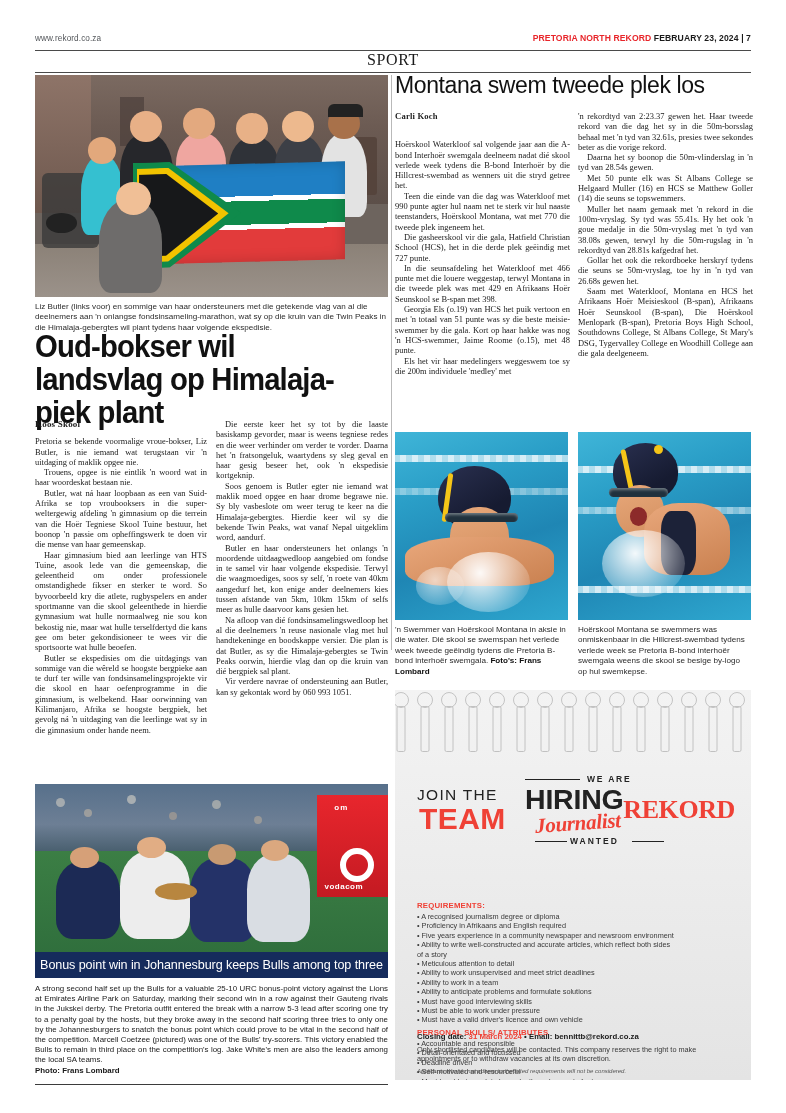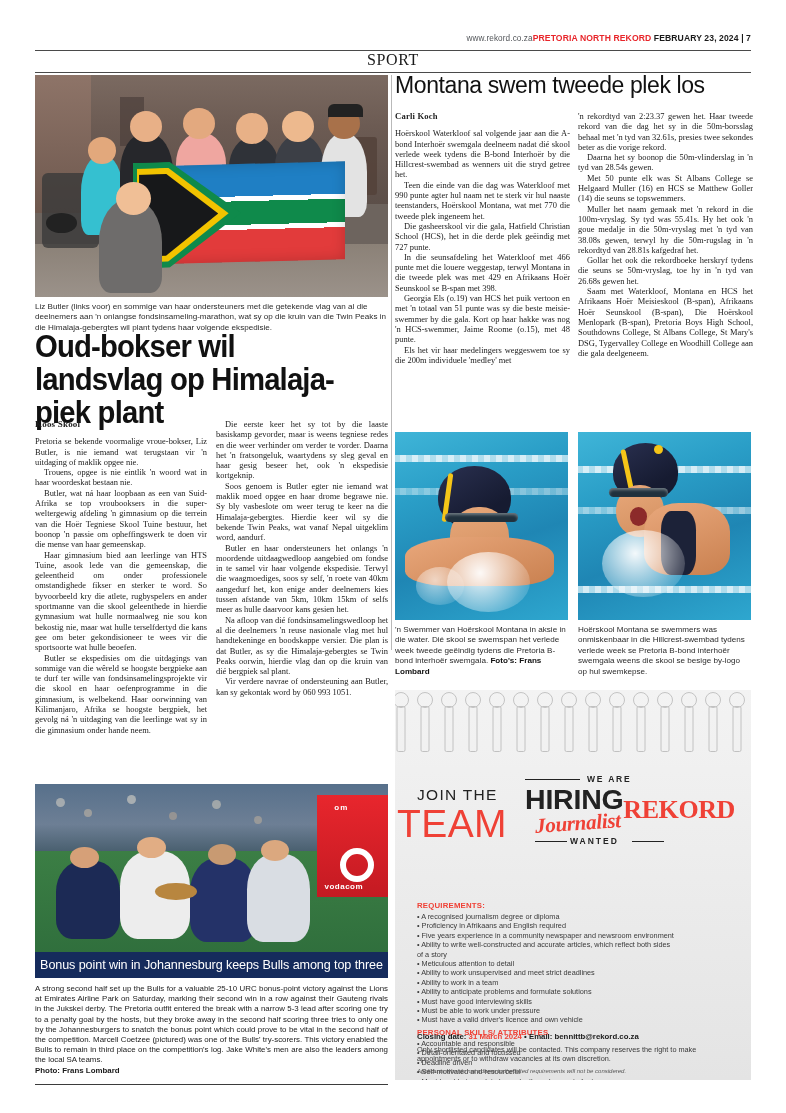--- a/index.html
+++ b/index.html
@@ -7,21 +7,21 @@
     width: 786px; height: 1113px;
     background: #ffffff;
     font-family: "Liberation Sans", sans-serif;
     overflow: hidden;
   }
   .page { position: relative; width: 786px; height: 1113px; background:#fff; }
 
   
   .masthead {
     position:absolute; left:35px; top:28px; width:716px; height:20px;
-    display:flex; align-items:center; justify-content:flex-end;
+    display:flex; align-items:center; justify-content:space-between;
   }
   .mast-url { font-size:8.2px; color:#53565a; letter-spacing:.1px; }
   .mast-right { font-size:8.6px; color:#1a1a1a; font-weight:bold; letter-spacing:.1px; white-space:nowrap; }
   .mast-red { color:#e8252a; }
   .rule-top { position:absolute; left:35px; top:50px; width:716px; height:1.3px; background:#4a4a4a; }
   .section-title {
     position:absolute; left:0; top:51px; width:786px; text-align:center;
     font-family:"Liberation Serif", serif; font-size:16px; color:#1a1a1a; letter-spacing:.6px;
   }
   .rule-under { position:absolute; left:35px; top:72px; width:716px; height:1.3px; background:#4a4a4a; }
@@ -157,22 +157,22 @@
   .mic { position:absolute; top:2px; }
   .mic .stick { position:absolute; left:50%; transform:translateX(-50%); top:14px;
     width:9px; height:46px; border:1.1px solid #555; border-radius:2px; background:transparent; }
   .mic .ball { position:absolute; left:50%; transform:translateX(-50%); top:0;
     width:16px; height:16px; border:1.1px solid #555; border-radius:50%; }
   .ad-join {
     position:absolute; left:22px; top:96px; font-size:15.5px; color:#222;
     letter-spacing:1.3px; font-weight:normal;
   }
   .ad-team {
-    position:absolute; left:2px; top:112px; font-size:39px; color:#ef4136;
-    font-weight:normal; letter-spacing:.4px;
+    position:absolute; left:24px; top:112px; font-size:30px; color:#ef4136;
+    font-weight:bold; letter-spacing:.4px;
   }
   .ad-weare { position:absolute; left:192px; top:84px; font-size:8.5px; color:#222; letter-spacing:1.8px; font-weight:bold; }
   .ad-hiring { position:absolute; left:130px; top:93px; font-size:28.5px; color:#222; font-weight:bold; letter-spacing:-.2px; }
   .ad-journalist {
     position:absolute; left:140px; top:121px; font-size:21px; color:#ef4136;
     font-family:"Liberation Serif", serif; font-style:italic; font-weight:bold;
     transform:rotate(-4deg); letter-spacing:-.3px;
   }
   .ad-wanted { position:absolute; left:175px; top:146px; font-size:8.5px; color:#222; letter-spacing:2px; font-weight:bold; }
   .ad-line { position:absolute; background:#222; height:1.3px; }
@@ -262,21 +262,21 @@
     <p>Die eerste keer het sy tot by die laaste basiskamp gevorder, maar is weens tegniese redes en die weer verhinder om verder te vorder. Daarna het 'n fratsongeluk, waartydens sy sleg geval en haar gesig beseer het, ook 'n ekspedisie kortgeknip.</p>
     <p>Soos genoem is Butler egter nie iemand wat maklik moed opgee en haar drome begrawe nie. Sy bly vasbeslote om weer terug te keer na die Himalaja-gebergtes. Hierdie keer wil sy die bekende Twin Peaks, wat vanaf Nepal uitgeklim word, aandurf.</p>
     <p>Butler en haar ondersteuners het onlangs 'n moordende uitdaagwedloop aangebied om fondse in te samel vir haar volgende ekspedisie. Terwyl die waagmoediges, soos sy self, 'n roete van 40km aangedurf het, kon enige ander deelnemers kies tussen afstande van 5km, 10km 15km of selfs meer as hulle daarvoor kans gesien het.</p>
     <p>Na afloop van dié fondsinsamelingswedloop het al die deelnemers 'n reuse nasionale vlag met hul handtekeninge en boodskappe versier. Die plan is dat Butler, as sy die Himalaja-gebergtes se Twin Peaks oorwin, hierdie vlag dan op die kruin van dié bergpiek sal plant.</p>
     <p>Vir verdere navrae of ondersteuning aan Butler, kan sy gekontak word by 060 993 1051.</p>
   </div>
 
   <div class="head2">Montana swem tweede plek los</div>
 
   <div class="body-col" style="left:395px; top:111px; width:175px;">
-    <div class="byline" style="margin-bottom:7px; font-size:8.6px;">Carli Koch</div>
+    <div class="byline" style="margin-bottom:18px; font-size:8.6px;">Carli Koch</div>
     <p class="first">Hoërskool Waterkloof sal volgende jaar aan die A-bond Interhoër swemgala deelneem nadat dié skool verlede week tydens die B-bond Interhoër by die Hillcrest-swembad as wenners uit die stryd getree het.</p>
     <p>Teen die einde van die dag was Waterkloof met 990 punte agter hul naam net te sterk vir hul naaste teenstanders, Hoërskool Montana, wat met 770 die tweede plek ingeneem het.</p>
     <p>Die gasheerskool vir die gala, Hatfield Christian School (HCS), het in die derde plek geëindig met 727 punte.</p>
     <p>In die seunsafdeling het Waterkloof met 466 punte met die louere weggestap, terwyl Montana in die tweede plek was met 429 en Afrikaans Hoër Seunskool se B-span met 398.</p>
     <p>Georgia Els (o.19) van HCS het puik vertoon en met 'n totaal van 51 punte was sy die beste meisie-swemmer by die gala. Kort op haar hakke was nog 'n HCS-swemmer, Jaime Roome (o.15), met 48 punte.</p>
     <p>Els het vir haar medelingers weggeswem toe sy die 200m individuele 'medley' met</p>
   </div>
 
   <div class="body-col" style="left:578px; top:111px; width:175px;">
     <p class="first">'n rekordtyd van 2:23.37 gewen het. Haar tweede rekord van die dag het sy in die 50m-borsslag behaal met 'n tyd van 32.61s, presies twee sekondes beter as die vorige rekord.</p>

